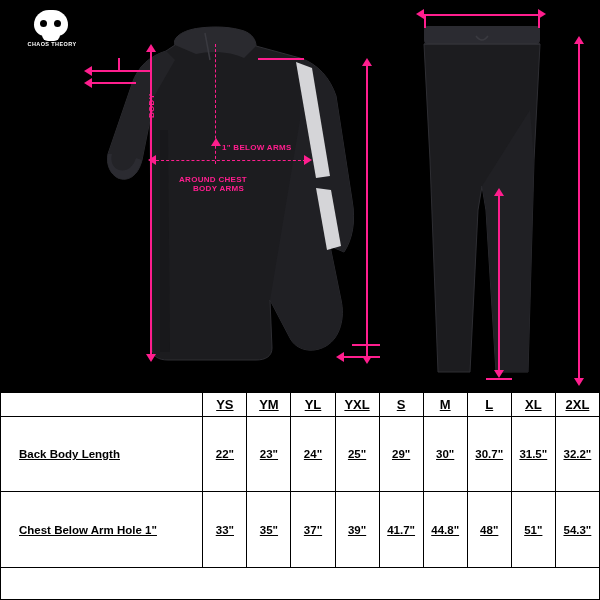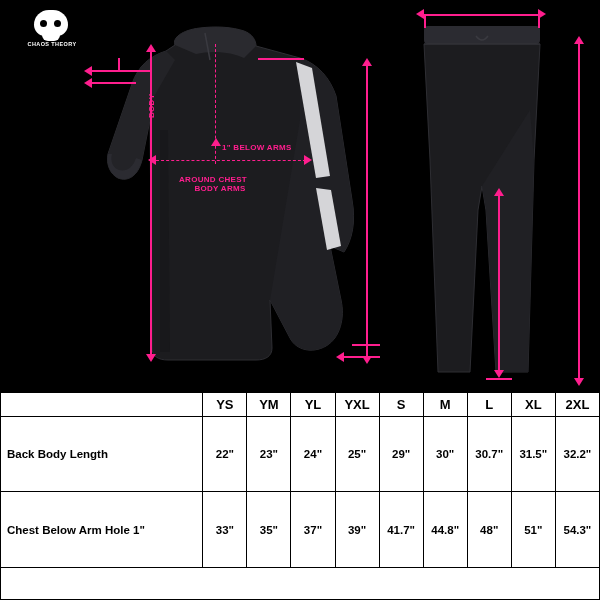--- a/index.html
+++ b/index.html
@@ -95,34 +95,35 @@
   #jacket-svg, #pants-svg { position: absolute; top: 0; left: 0; }
 
   
   #size-table {
     position: absolute;
     left: 0; top: 392px;
     width: 600px; height: 208px;
     border-collapse: collapse;
     background: #fff;
     table-layout: fixed;
+    text-decoration: underline;
   }
   #size-table td, #size-table th {
     border: 1px solid #000;
     font-size: 11.5px;
     font-weight: bold;
     color: #000;
     text-align: center;
     padding: 0;
     height: 21px;
     font-family: "Liberation Sans", sans-serif;
   }
   #size-table td.rowlabel {
     text-align: left;
-    padding-left: 6px;
+    padding-left: 18px;
     font-size: 11.5px;
   }
   #size-table thead th { height: 24px; font-size: 13px; }
   #size-table .spacer td { height: 9px; border-left: 1px solid #000; border-right: 1px solid #000; }
   col.c0 { width: 202px; }
   col.cz { width: 44px; }
 </style>
 </head>
 <body>
 
@@ -176,21 +177,21 @@
     <div class="mlabel vert" style="left:147px; top:118px;">BODY</div>
 
     <div class="dash-v" style="left:215px; top:44px; height:120px;"></div>
 
     <div class="arr up" style="left:211px; top:138px;"></div>
     <div class="mlabel" style="left:222px; top:143px;">1" BELOW ARMS</div>
 
     <div class="dash-h" style="left:156px; top:160px; width:150px;"></div>
     <div class="arr left" style="left:148px; top:155px;"></div>
     <div class="arr right" style="left:304px; top:155px;"></div>
-    <div class="mlabel" style="left:179px; top:175px; text-align:center;">
+    <div class="mlabel" style="left:179px; top:175px; text-align:left;">
       <span>AROUND CHEST</span><br>
       <span style="margin-left:14px; display:inline-block;">BODY ARMS</span>
     </div>
 
     <div class="magline-h" style="left:92px; top:70px; width:60px;"></div>
     <div class="magline-h" style="left:92px; top:82px; width:44px;"></div>
     <div class="arr left" style="left:84px; top:66px;"></div>
     <div class="arr left" style="left:84px; top:78px;"></div>
     <div class="magline-v" style="left:118px; top:58px; height:14px;"></div>
 

